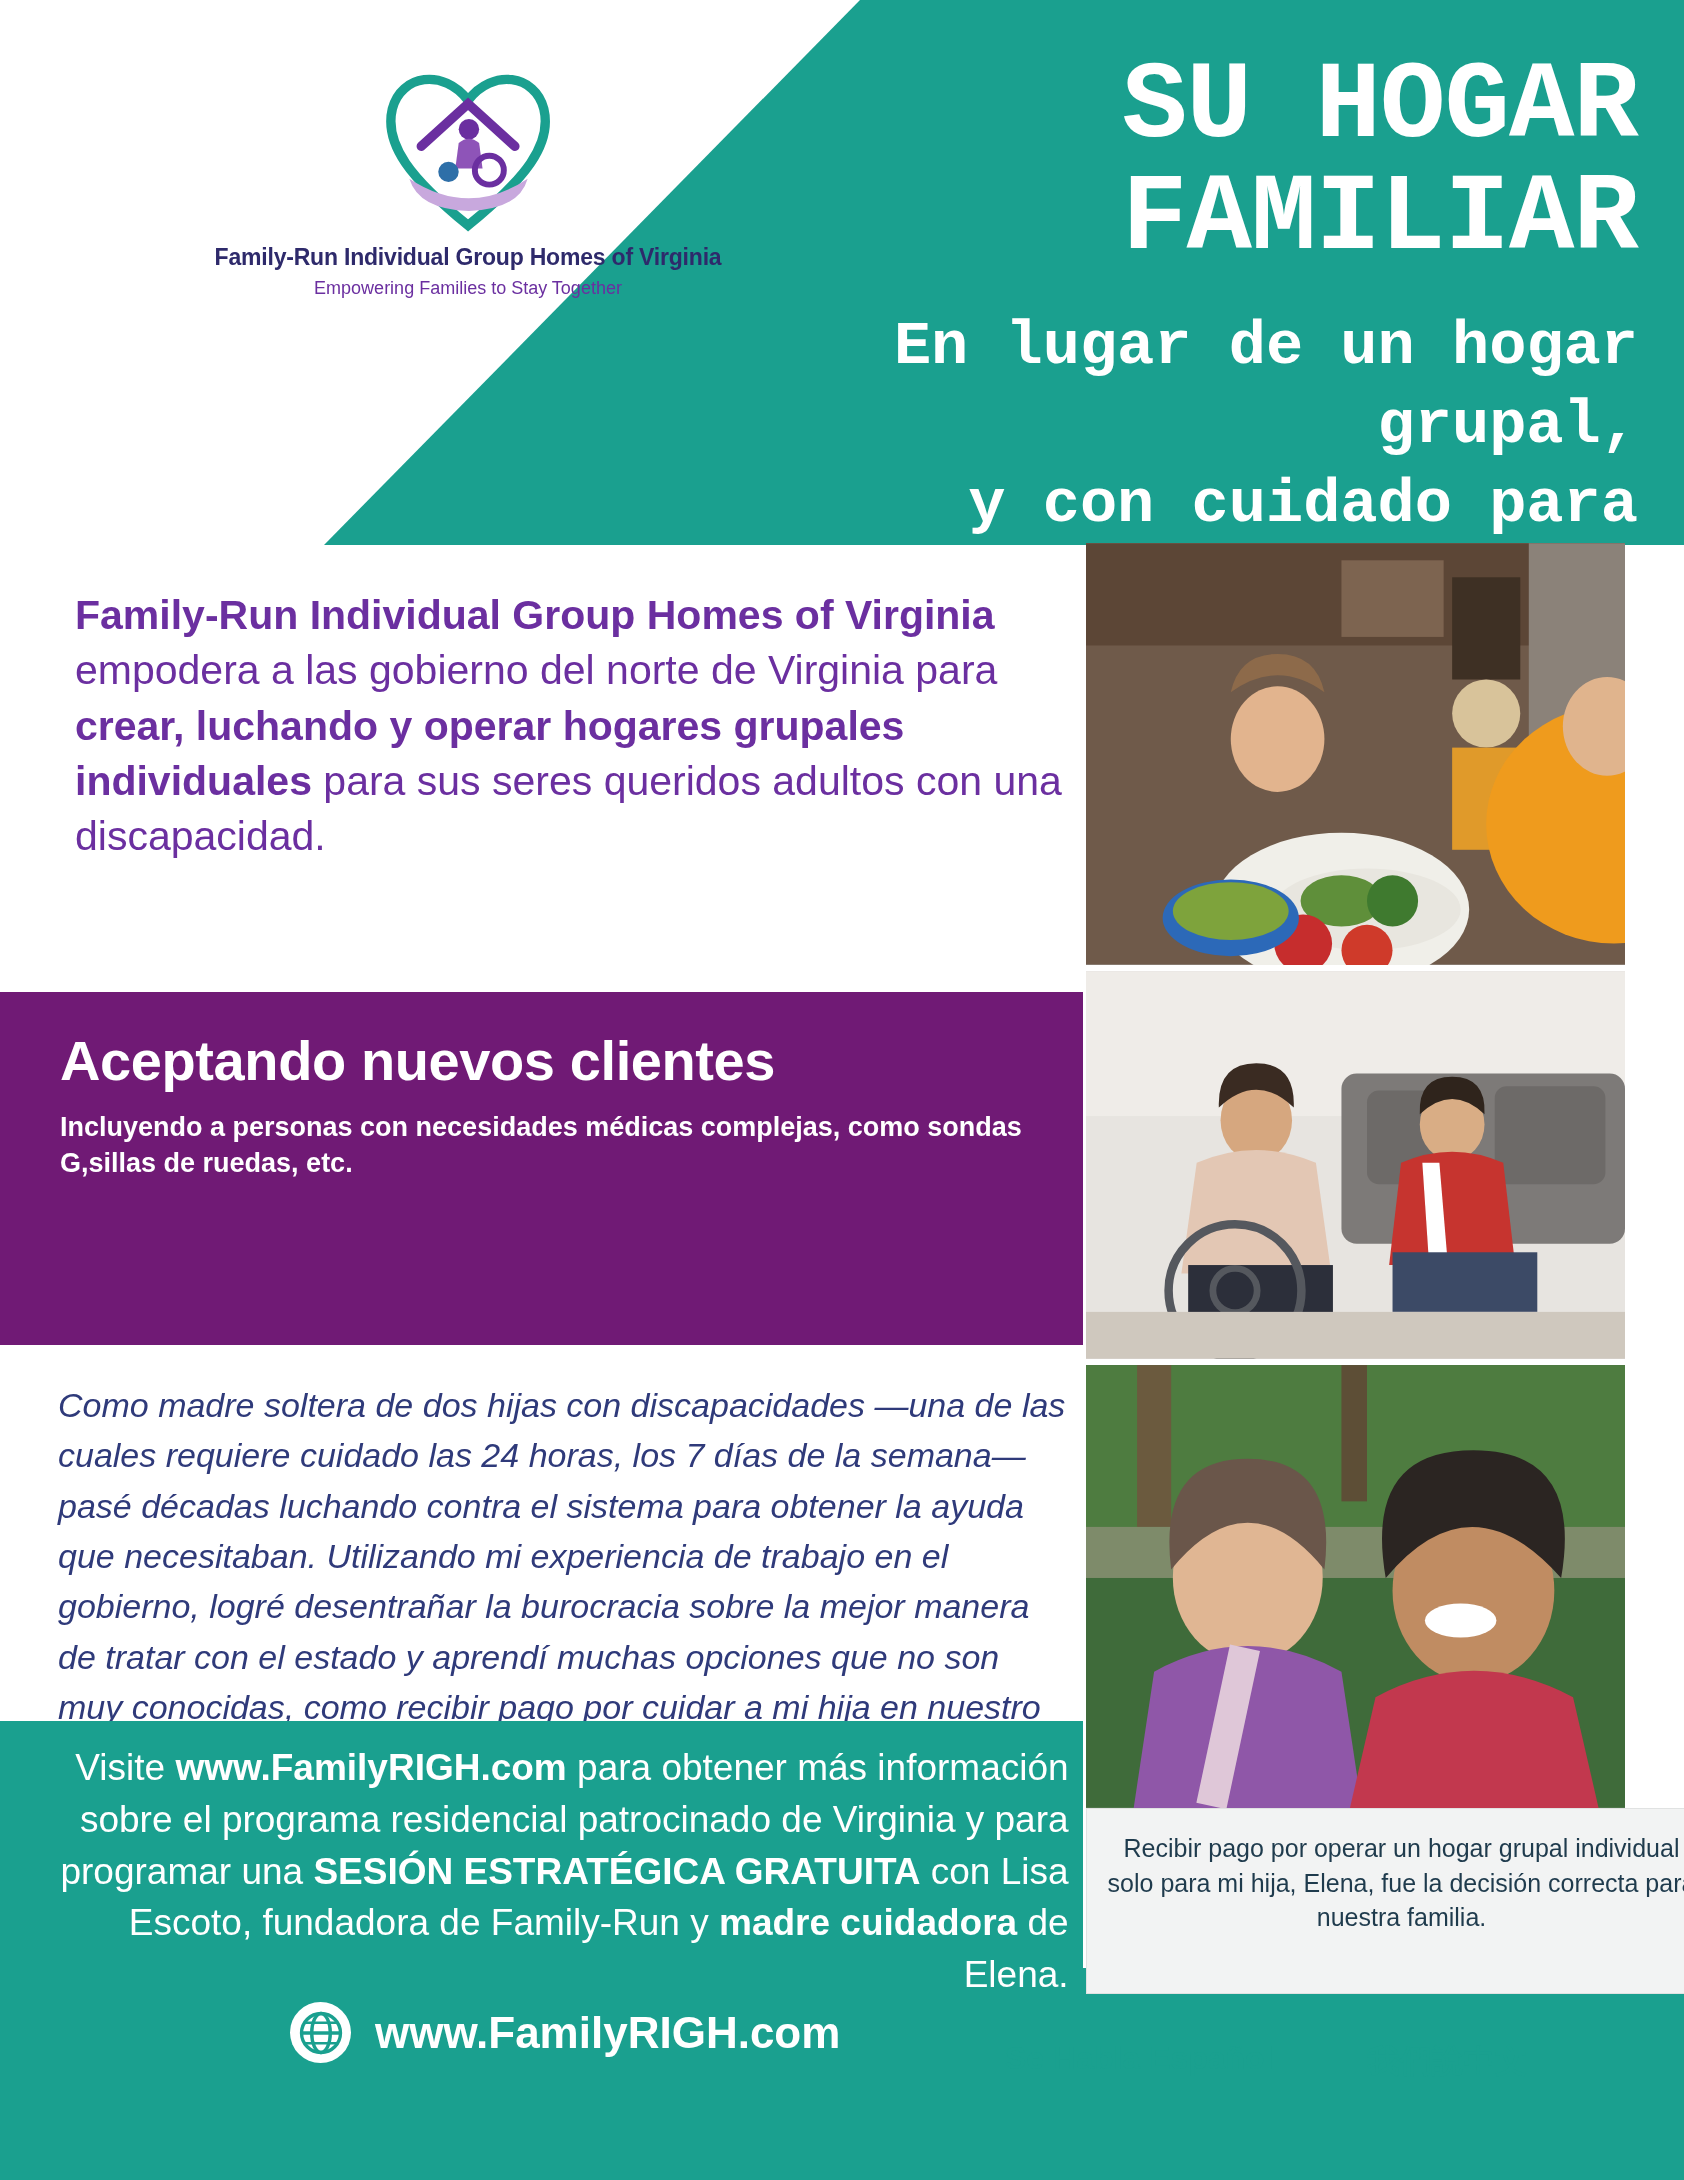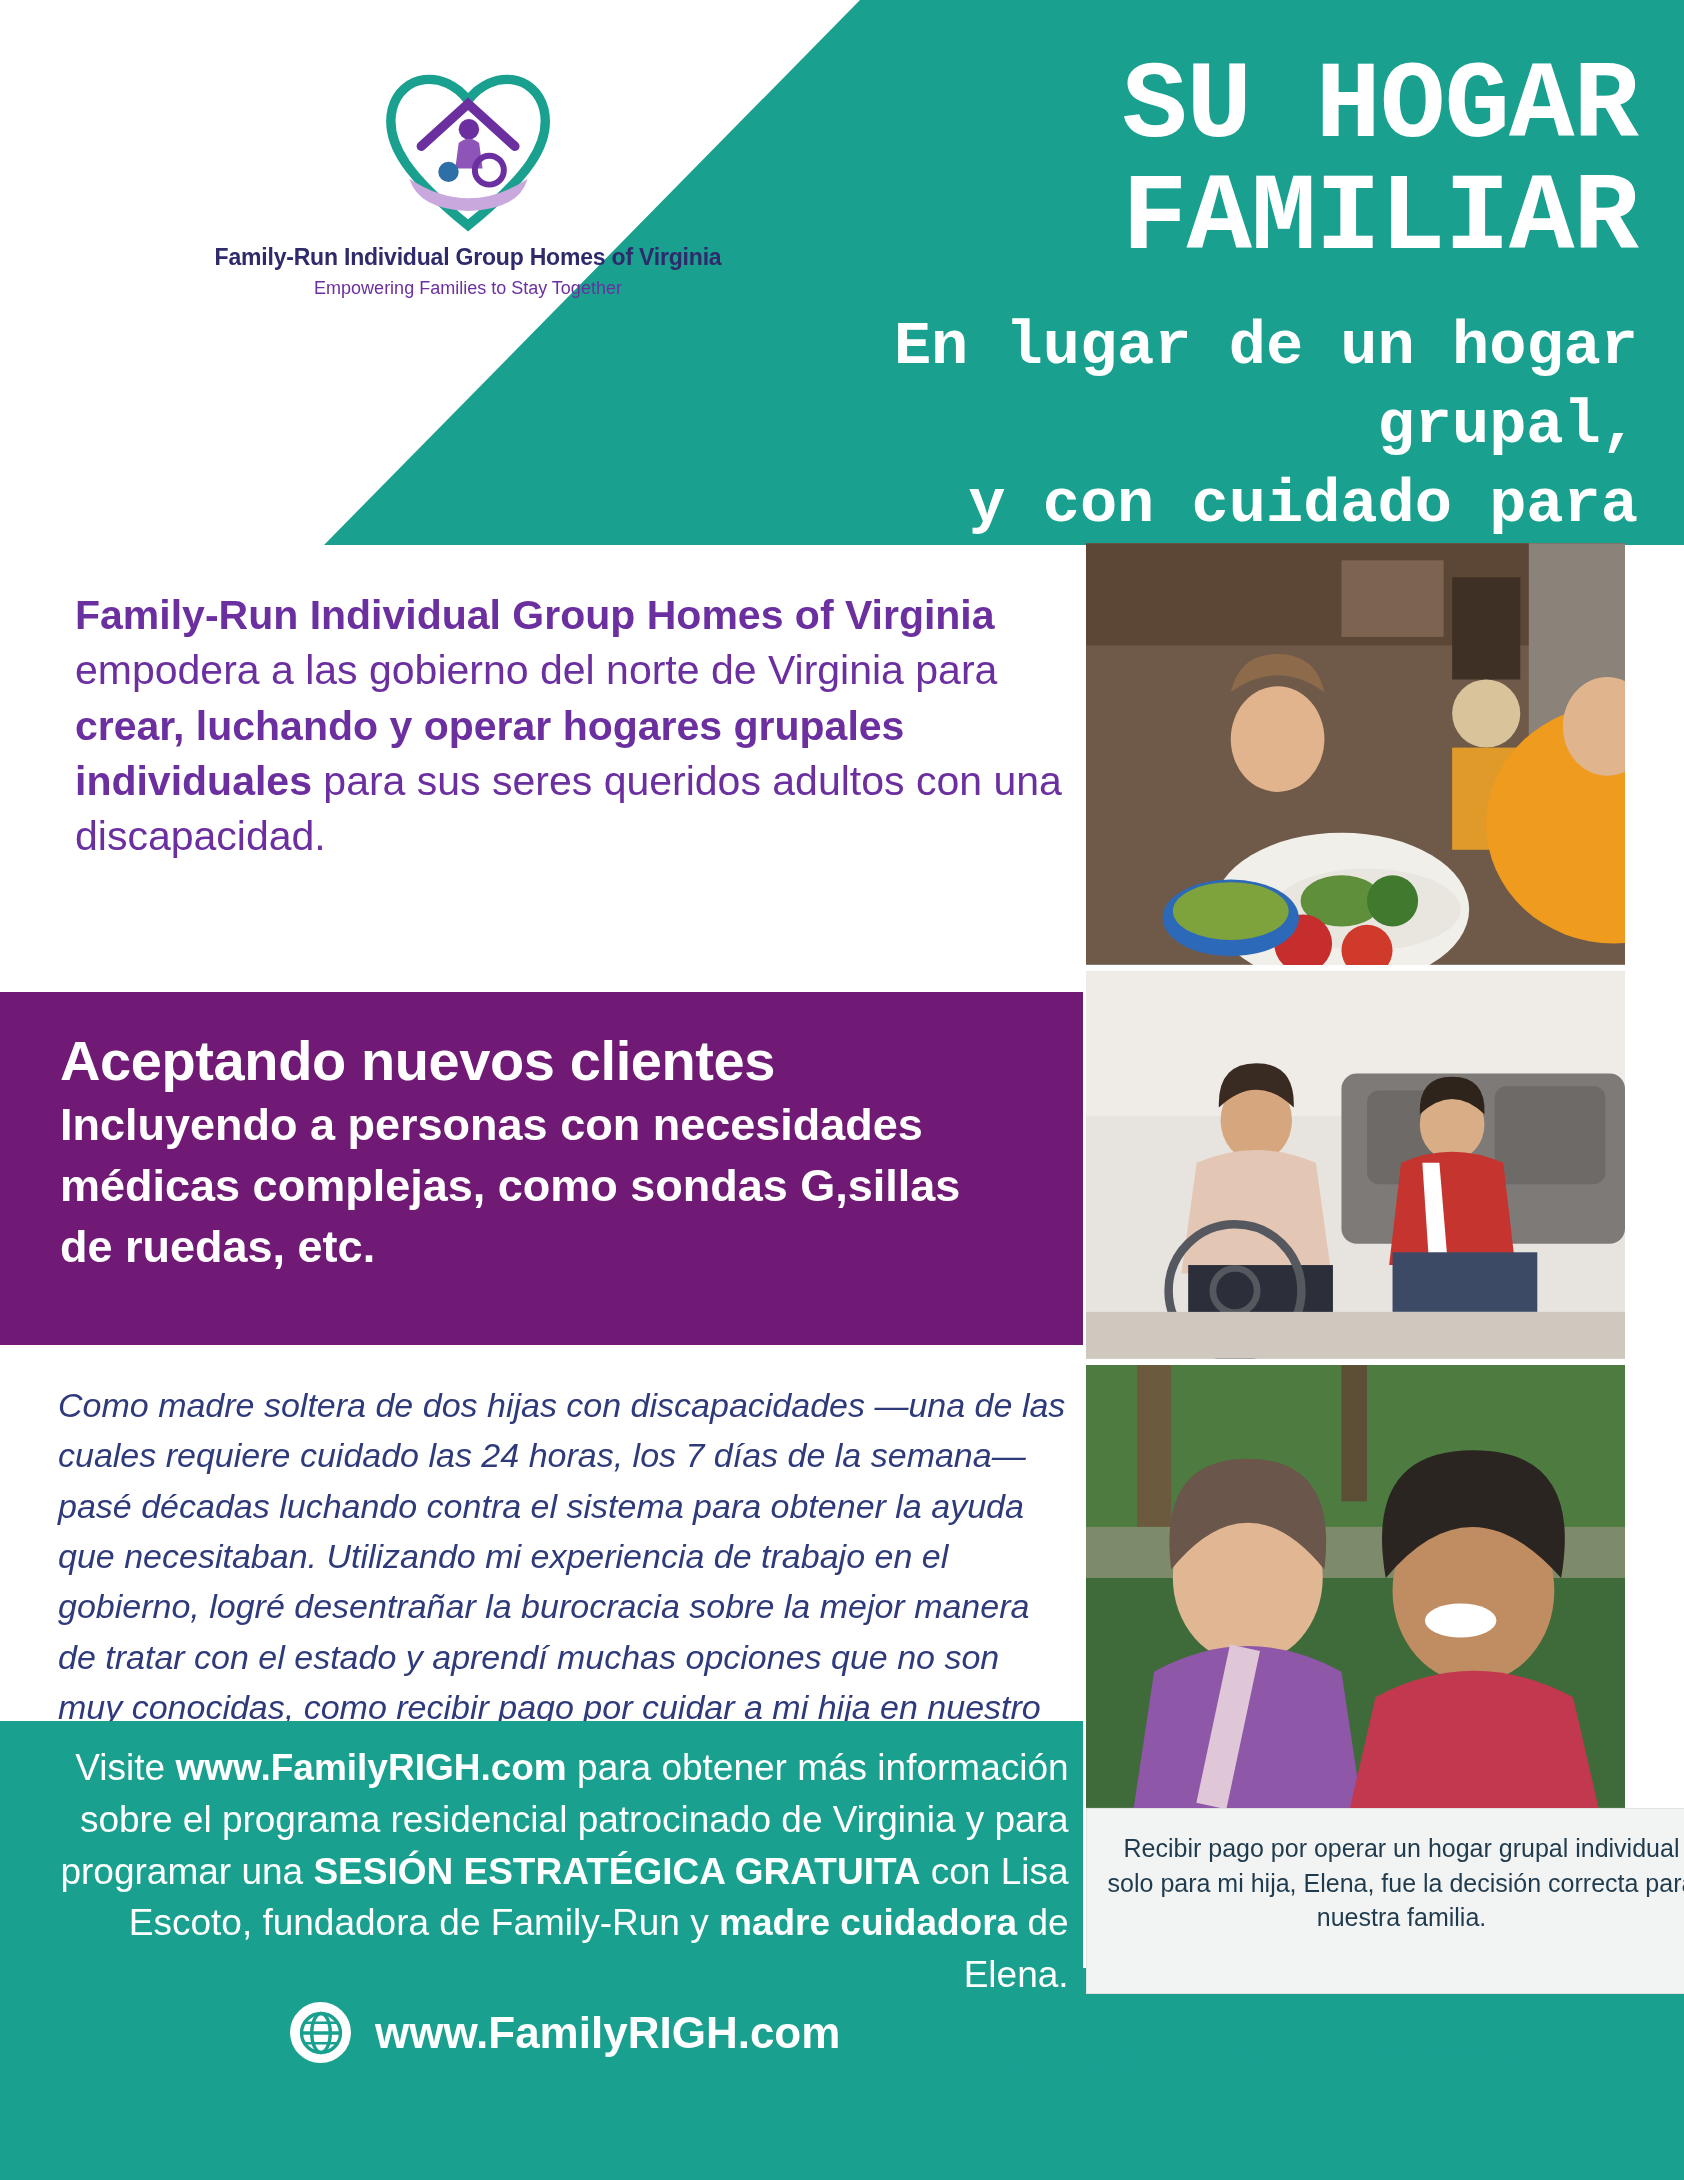--- a/index.html
+++ b/index.html
@@ -99,22 +99,22 @@
     background: #701a75;
     color: #ffffff;
     padding: 36px 60px 0 60px;
   }
   .accept-title {
     font-size: 56px;
     font-weight: bold;
     letter-spacing: -0.4px;
   }
   .accept-body {
-    margin-top: 2px;
-    font-size: 45px;
+    margin-top: 16px;
+    font-size: 27px;
     font-weight: bold;
     line-height: 1.35;
   }
 
   
   .quote {
     position: absolute;
     top: 1380px; left: 58px;
     width: 1014px;
     font-size: 34px;

